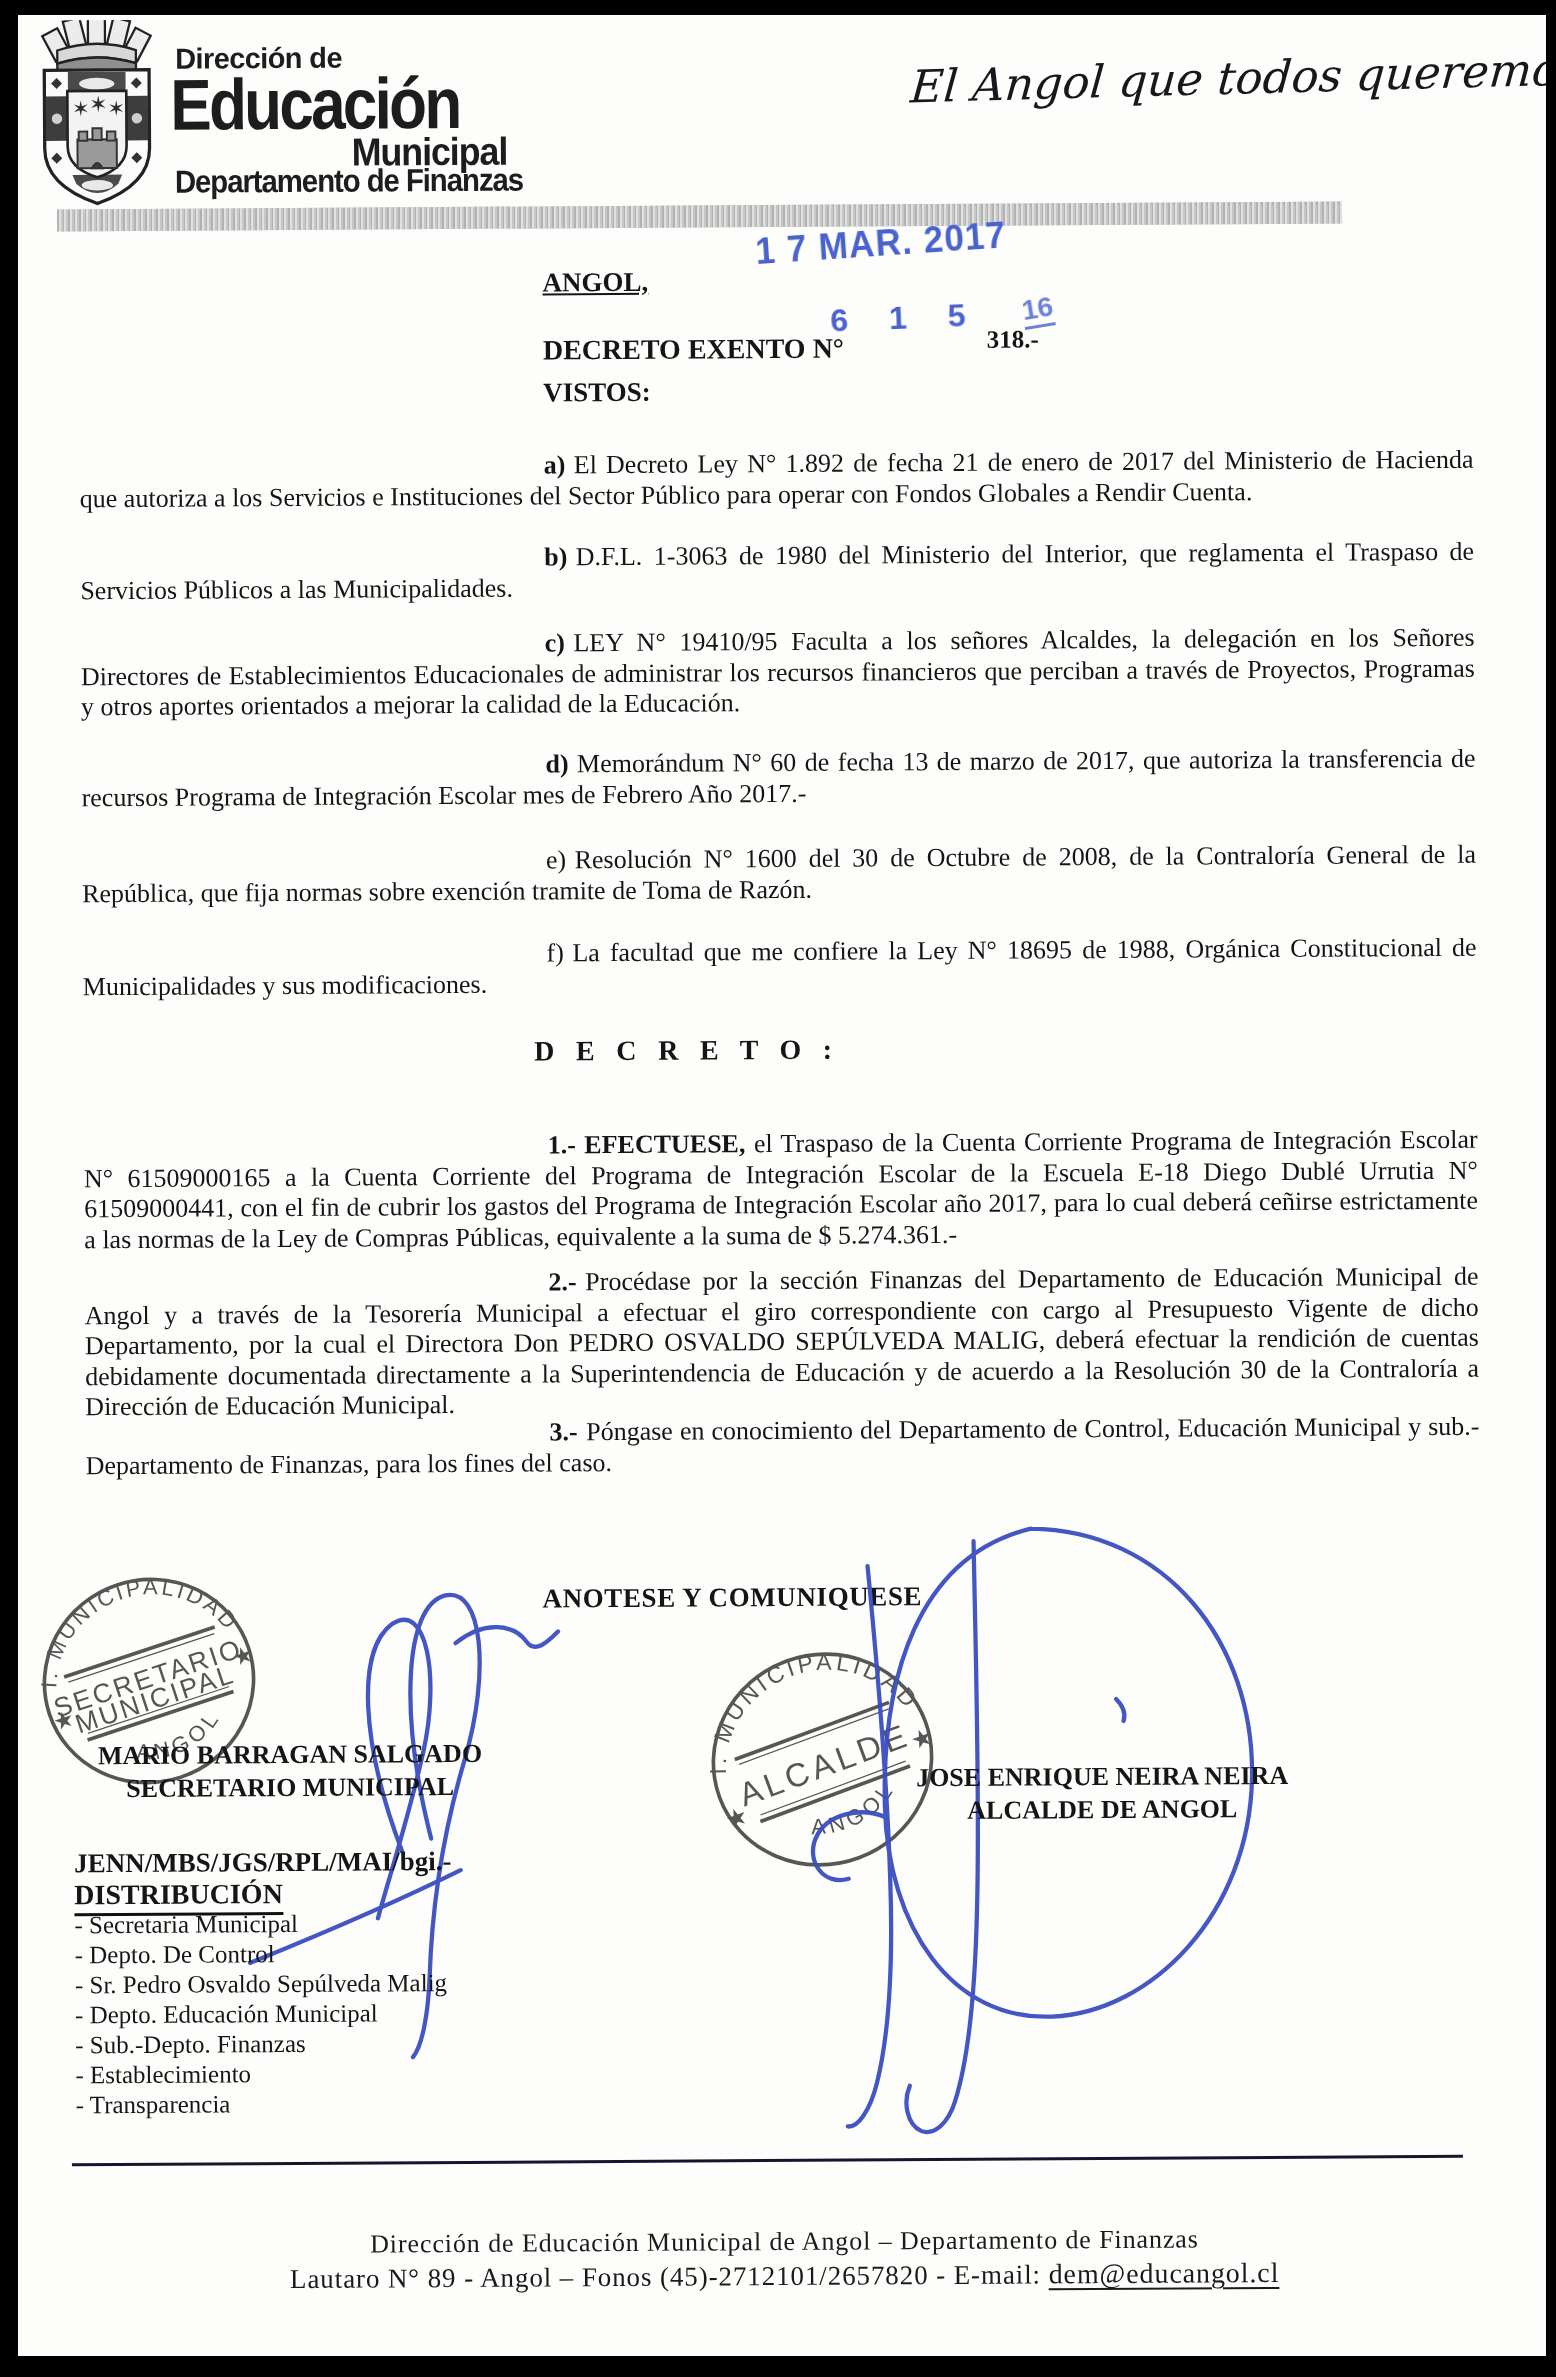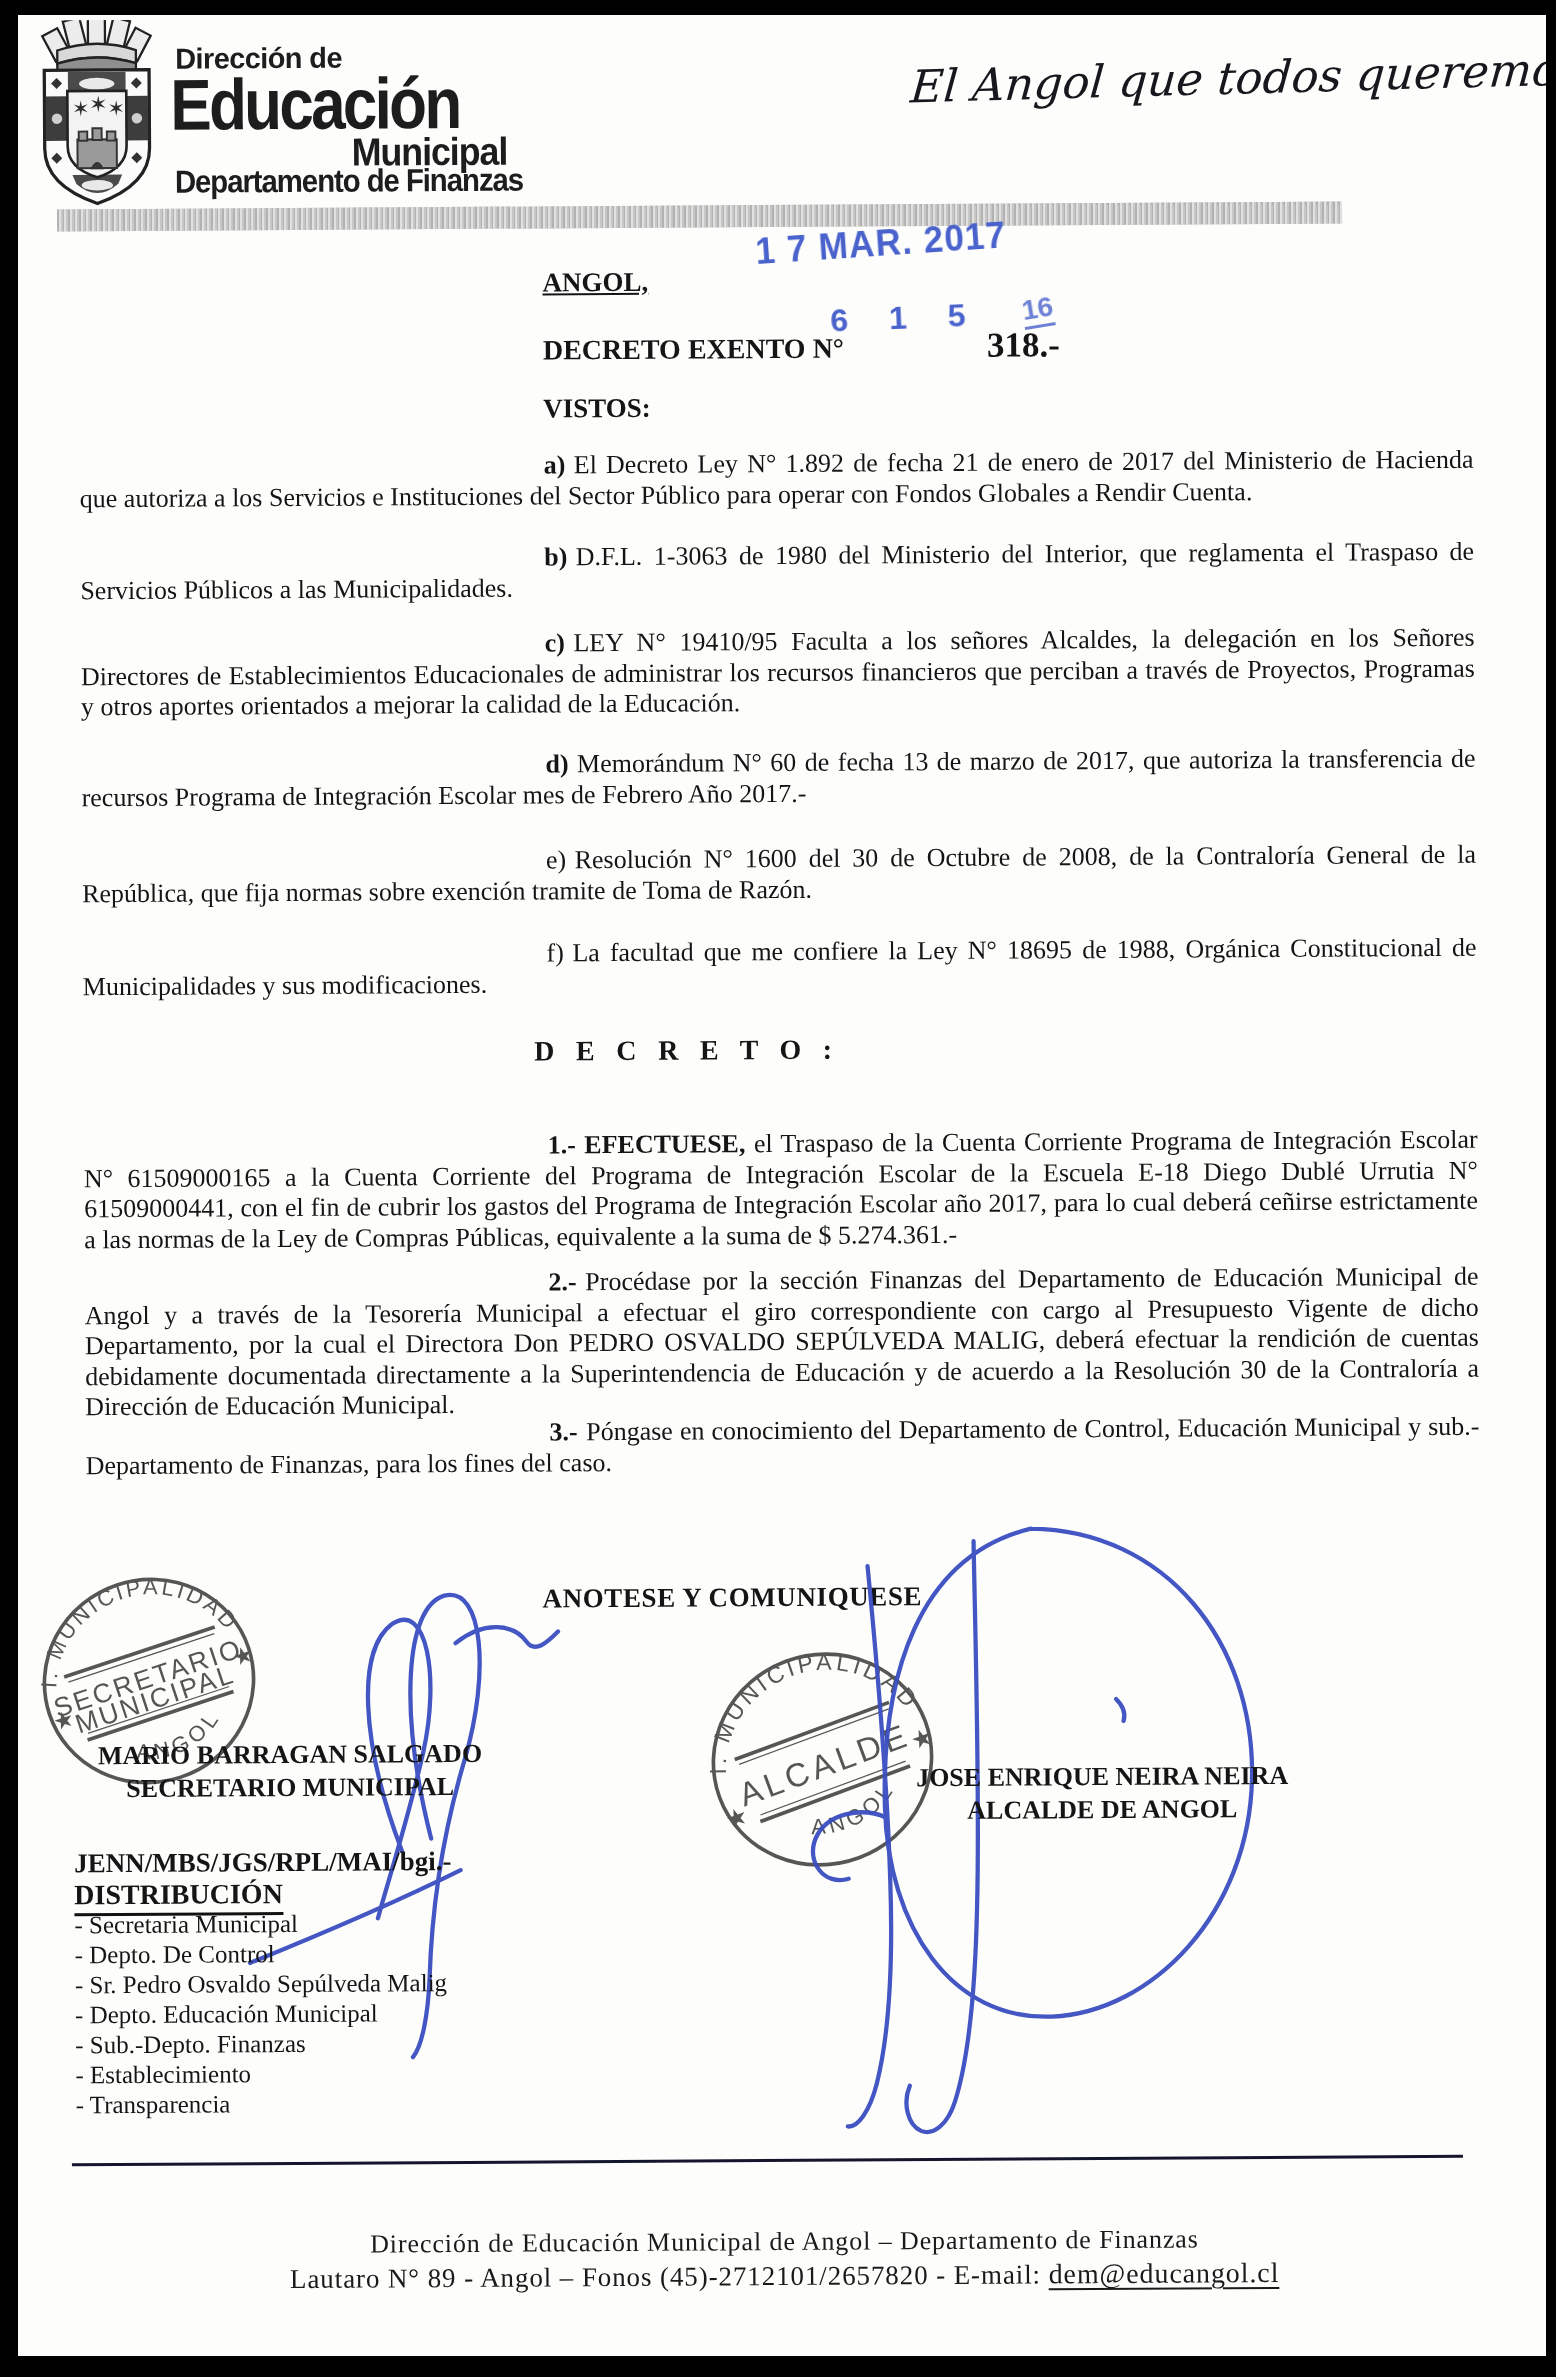--- a/index.html
+++ b/index.html
@@ -12,22 +12,22 @@
   #org2{left:177px;top:60px;font-size:72px;letter-spacing:-3.1px;transform:scaleX(.86);}
   #org3{left:358px;top:128px;font-size:39px;letter-spacing:-1.2px;transform:scaleX(.92);}
   #org4{left:181px;top:160px;font-size:32px;letter-spacing:-1.2px;transform:scaleX(.92);}
   #slogan{left:918px;top:55px;width:598px;font-family:"DejaVu Serif",serif;font-style:italic;font-size:45px;color:#17171d;transform:skewX(-6deg) rotate(-1.2deg);white-space:nowrap;}
   #band{left:63px;top:205px;width:1285px;height:22px;opacity:.75;
     background:repeating-linear-gradient(90deg,#9a9a9a 0 1.8px,#d8d8d8 1.8px 3.7px,#b5b5b5 3.7px 5.5px),linear-gradient(#c7c7c7,#c7c7c7);}
   
   .blabel{font-weight:bold;font-size:27px;white-space:nowrap;}
   #angol{left:548px;top:266px;text-decoration:underline;}
   #decreelbl{left:548px;top:333px;font-size:28px;}
-  #decreenum{left:992px;top:327px;font-size:35px;}
-  #vistoslbl{left:548px;top:392px;}
+  #decreenum{left:992px;top:327px;font-size:25px;}
+  #vistoslbl{left:548px;top:376px;}
   #decretohead{left:535px;top:1034px;font-size:28px;letter-spacing:7.3px;}
   #anotese{left:540px;top:1582px;letter-spacing:0.6px;}
   
   .bluestamp{font-family:"Liberation Sans",sans-serif;font-weight:700;color:#4a63cc;white-space:nowrap;transform-origin:left top;}
   #datestamp{left:760px;top:231px;font-size:37px;letter-spacing:1.2px;transform:rotate(-3.5deg) scaleX(.95);filter:blur(0.2px);}
   #numstamp{left:835px;top:303px;font-size:32px;letter-spacing:16px;transform:rotate(-2deg);filter:blur(0.2px);}
   #mark16{left:1025px;top:297px;font-size:28px;transform:rotate(-9deg);opacity:.8;border-bottom:3.7px solid #4a63cc;filter:blur(0.3px);}
   
   .para{left:84px;width:1394px;font-size:26px;line-height:30.5px;text-align:justify;text-indent:464px;margin:0;}
   .lead{font-weight:bold;margin-right:8.5px;}

